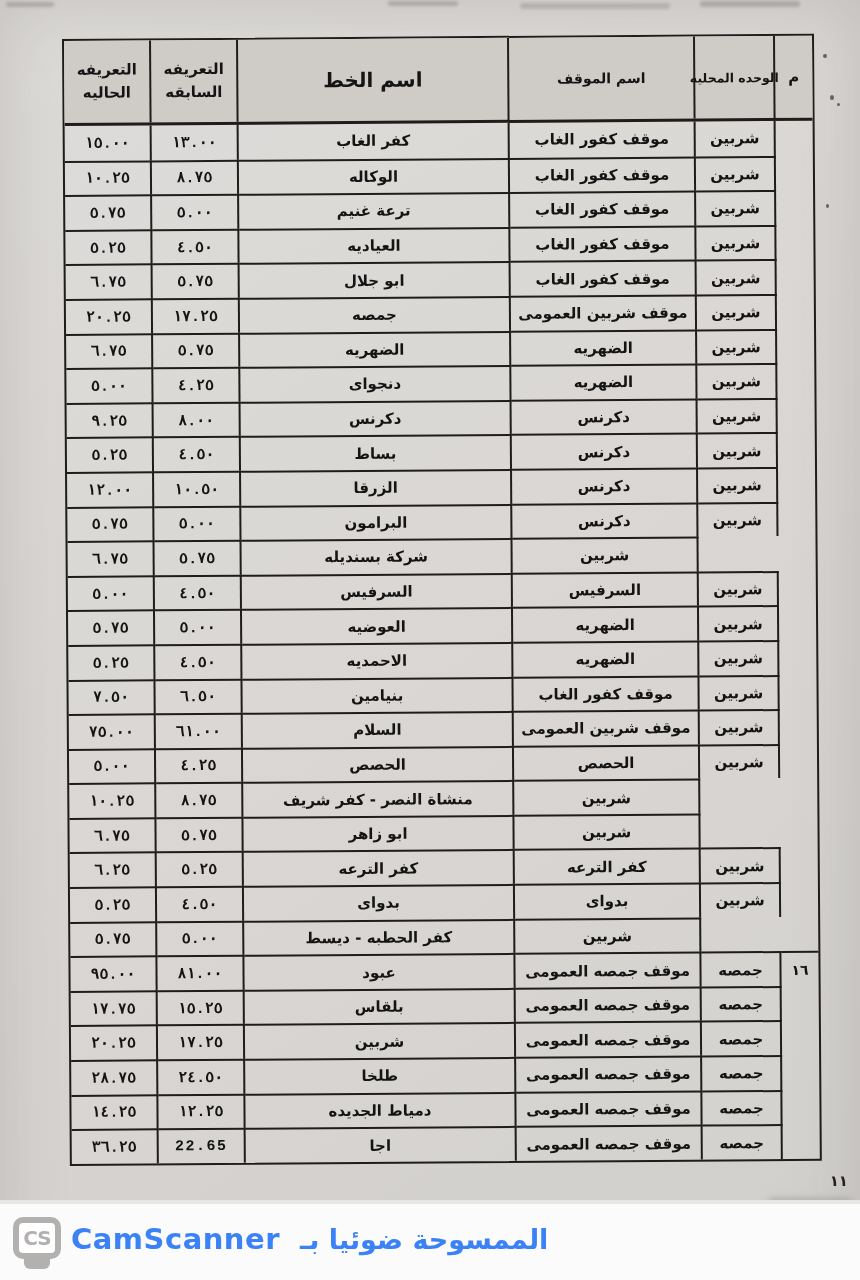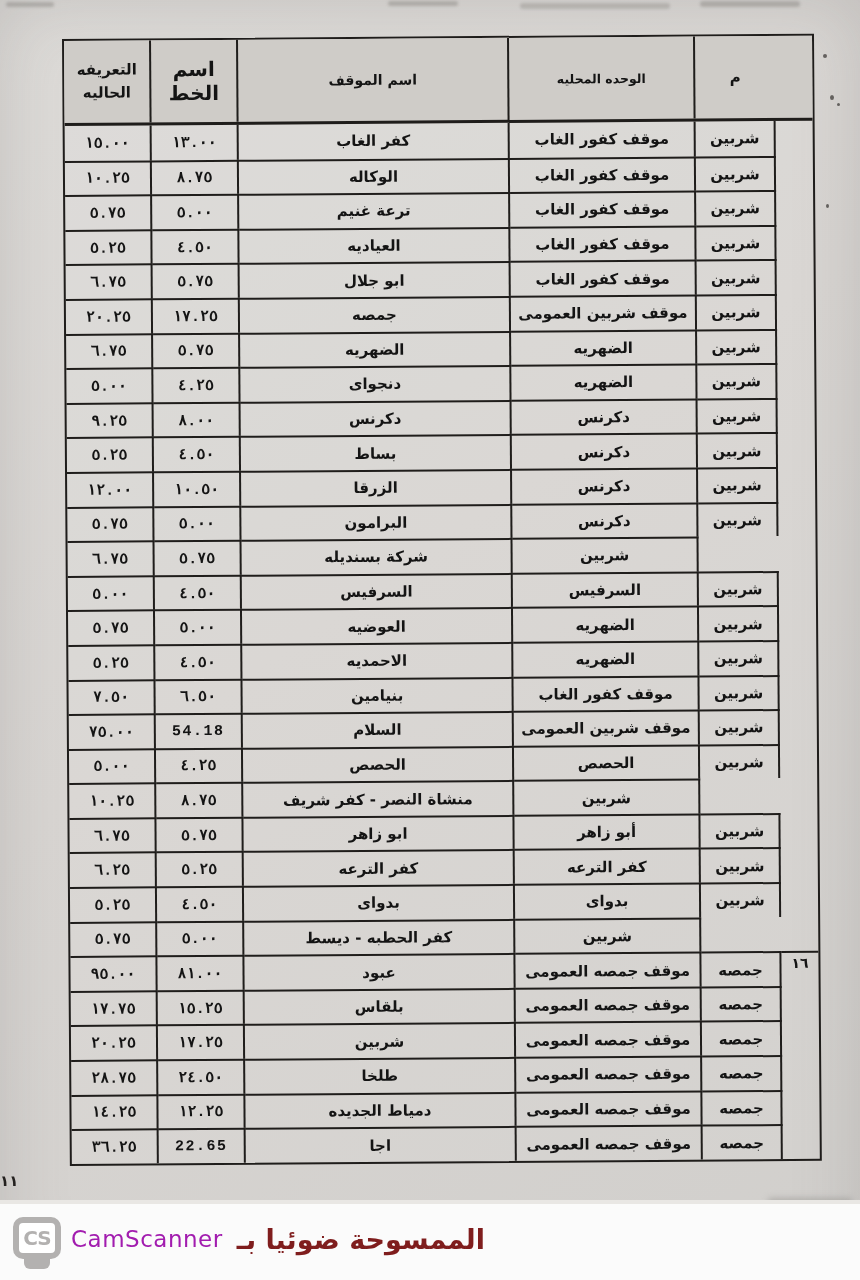--- a/index.html
+++ b/index.html
@@ -56,69 +56,70 @@
   .cell {
     display: flex; align-items: center; justify-content: center;
     direction: rtl; font-weight: bold; font-size: 15px;
     border-top: 2px solid var(--table-line, #1f1d1b);
     border-right: 2px solid var(--table-line, #1f1d1b);
     overflow: hidden; white-space: nowrap;
   }
   .cell:last-child { border-right: none; }
   .tbody .row:first-child .cell { border-top: none; }
   .fare-cell { letter-spacing: 1.5px; font-family: Liberation Mono, monospace; }
-  .serial-cell { border-top: none; align-items: flex-start; padding-top: 2px; font-size: 14px; letter-spacing: 1px; }
+  .serial-cell { border-top: none; align-items: flex-start; padding-top: 9px; font-size: 14px; letter-spacing: 1px; }
   .row.group-start .serial-cell { border-top: 2px solid var(--table-line, #1f1d1b); }
 
   
   .page-number {
     position: absolute; left: 0; top: 1172px; width: 848px;
-    text-align: left; font-size: 15px; font-weight: bold; letter-spacing: 2px; color: #24211f;
+    text-align: right; font-size: 15px; font-weight: bold; letter-spacing: 2px; color: #24211f;
   }
 
   
   .footer {
     position: absolute; left: 0; top: 1200px; width: 860px; height: 80px;
     background: var(--footer-bg, #fbfbfb);
     border-top: 4px solid #e9e7e4;
     display: flex; align-items: center;
   }
   .cs-logo {
     width: 48px; height: 42px; margin: 0 10px 8px 13px; position: relative;
     border: 6px solid var(--watermark, #b3b1b0); border-radius: 10px; background: #fff;
     display: flex; align-items: center; justify-content: center;
     color: var(--watermark, #b3b1b0); font-weight: bold; font-size: 20px; letter-spacing: -1px;
   }
   .cs-logo::after {
     content: ""; position: absolute; bottom: -16px; left: 50%; transform: translateX(-50%);
     width: 26px; height: 10px; background: var(--watermark, #b3b1b0); border-radius: 0 0 6px 6px;
   }
   .footer-text { direction: rtl; display: flex; align-items: center; gap: 14px; padding-bottom: 6px; }
-  .brand { font-weight: normal; font-size: 23px; color: #a21caf; letter-spacing: .5px; }
-  .scanned-label { font-weight: bold; font-size: 27px; color: #7f1d1d; }
+  .brand { font-weight: bold; font-size: 29px; color: #3b82f6; letter-spacing: .5px; }
+  .scanned-label { font-weight: bold; font-size: 27px; color: #3b82f6; margin-left: 6px; }
 </style>
 </head>
 <body>
 
 <div class="vignette"></div>
 
 <div class="smudge s1"></div>
 <div class="smudge s2"></div>
 <div class="smudge s3"></div>
 <div class="smudge s4"></div>
 <div class="smudge s5"></div>
 <div class="dot d1"></div>
 <div class="dot d2"></div>
 <div class="dot d3"></div>
 <div class="dot d4"></div>
 <div class="dot d5"></div>
 
 <div class="fare-table">
   <div class="thead">
     <div class="th th-fare">التعريفه الحاليه</div>
+    <div class="th th-fare">التعريفه السابقه</div>
     <div class="th th-line">اسم الخط</div>
     <div class="th th-stop">اسم الموقف</div>
     <div class="th th-unit">الوحده المحليه</div>
     <div class="th th-serial">م</div>
   </div>
   <div class="tbody">
       <div class="row">
         <div class="cell fare-cell">١٥.٠٠</div>
         <div class="cell fare-cell">١٣.٠٠</div>
         <div class="cell name-cell">كفر الغاب</div>
@@ -248,21 +249,21 @@
       <div class="row">
         <div class="cell fare-cell">٧.٥٠</div>
         <div class="cell fare-cell">٦.٥٠</div>
         <div class="cell name-cell">بنيامين</div>
         <div class="cell name-cell">موقف كفور الغاب</div>
         <div class="cell name-cell">شربين</div>
         <div class="cell serial-cell"></div>
       </div>
       <div class="row">
         <div class="cell fare-cell">٧٥.٠٠</div>
-        <div class="cell fare-cell">54.18</div>
+        <div class="cell fare-cell">٦١.٠٠</div>
         <div class="cell name-cell">السلام</div>
         <div class="cell name-cell">موقف شربين العمومى</div>
         <div class="cell name-cell">شربين</div>
         <div class="cell serial-cell"></div>
       </div>
       <div class="row">
         <div class="cell fare-cell">٥.٠٠</div>
         <div class="cell fare-cell">٤.٢٥</div>
         <div class="cell name-cell">الحصص</div>
         <div class="cell name-cell">الحصص</div>
@@ -273,21 +274,20 @@
         <div class="cell fare-cell">١٠.٢٥</div>
         <div class="cell fare-cell">٨.٧٥</div>
         <div class="cell name-cell">منشاة النصر - كفر شريف</div>
         <div class="cell name-cell">شربين</div>
         <div class="cell serial-cell"></div>
       </div>
       <div class="row">
         <div class="cell fare-cell">٦.٧٥</div>
         <div class="cell fare-cell">٥.٧٥</div>
         <div class="cell name-cell">ابو زاهر</div>
-        <div class="cell name-cell">أبو زاهر</div>
         <div class="cell name-cell">شربين</div>
         <div class="cell serial-cell"></div>
       </div>
       <div class="row">
         <div class="cell fare-cell">٦.٢٥</div>
         <div class="cell fare-cell">٥.٢٥</div>
         <div class="cell name-cell">كفر الترعه</div>
         <div class="cell name-cell">كفر الترعه</div>
         <div class="cell name-cell">شربين</div>
         <div class="cell serial-cell"></div>

